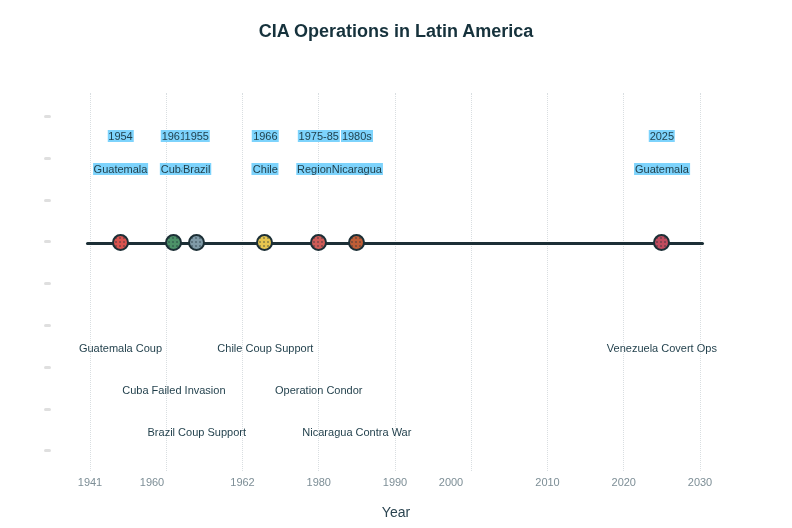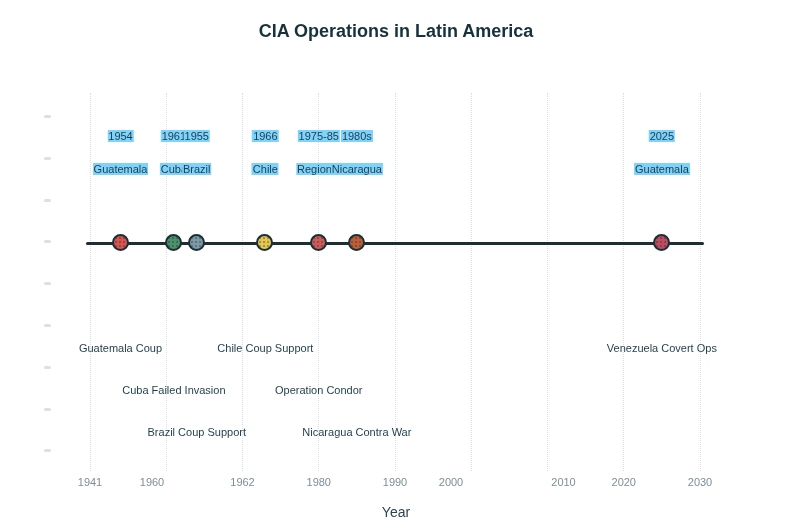--- a/index.html
+++ b/index.html
@@ -60,21 +60,21 @@
     <div class="xt" style="left: 152px;">1960</div>
     <div class="grid" style="left: 242px;"></div>
     <div class="xt" style="left: 242.5px;">1962</div>
     <div class="grid" style="left: 318.25px;"></div>
     <div class="xt" style="left: 318.75px;">1980</div>
     <div class="grid" style="left: 394.5px;"></div>
     <div class="xt" style="left: 395px;">1990</div>
     <div class="grid" style="left: 470.75px;"></div>
     <div class="xt" style="left: 451px;">2000</div>
     <div class="grid" style="left: 547px;"></div>
-    <div class="xt" style="left: 547.5px; margin-left: 16px;">2010</div>
+    <div class="xt" style="left: 547.5px;">2010</div>
     <div class="grid" style="left: 623.25px;"></div>
     <div class="xt" style="left: 623.75px;">2020</div>
     <div class="grid" style="left: 699.5px;"></div>
     <div class="xt" style="left: 700px;">2030</div>
     <div class="ytick" style="top: 115px;"></div>
     <div class="ytick" style="top: 156.8px;"></div>
     <div class="ytick" style="top: 198.6px;"></div>
     <div class="ytick" style="top: 240.4px;"></div>
     <div class="ytick" style="top: 282.2px;"></div>
     <div class="ytick" style="top: 324px;"></div>

